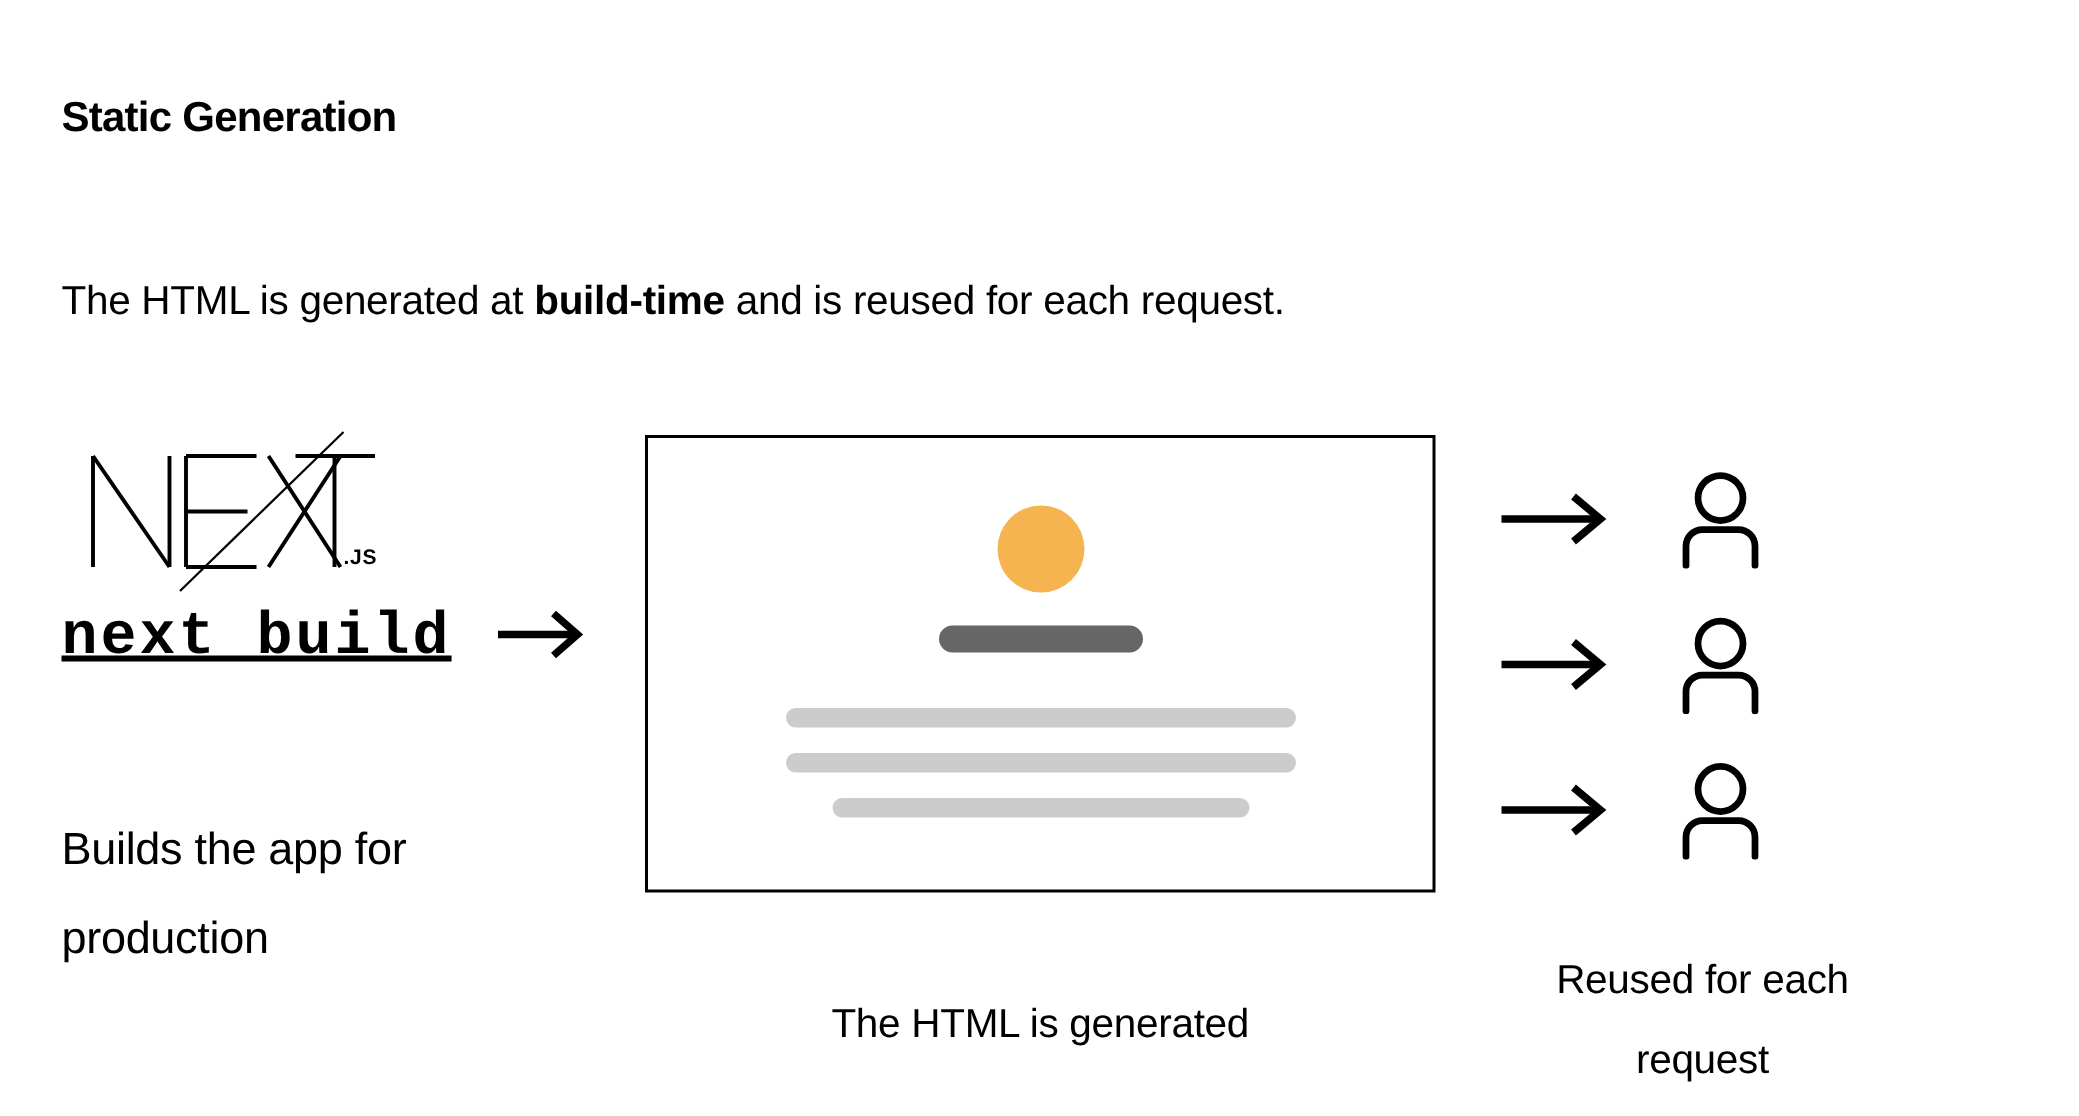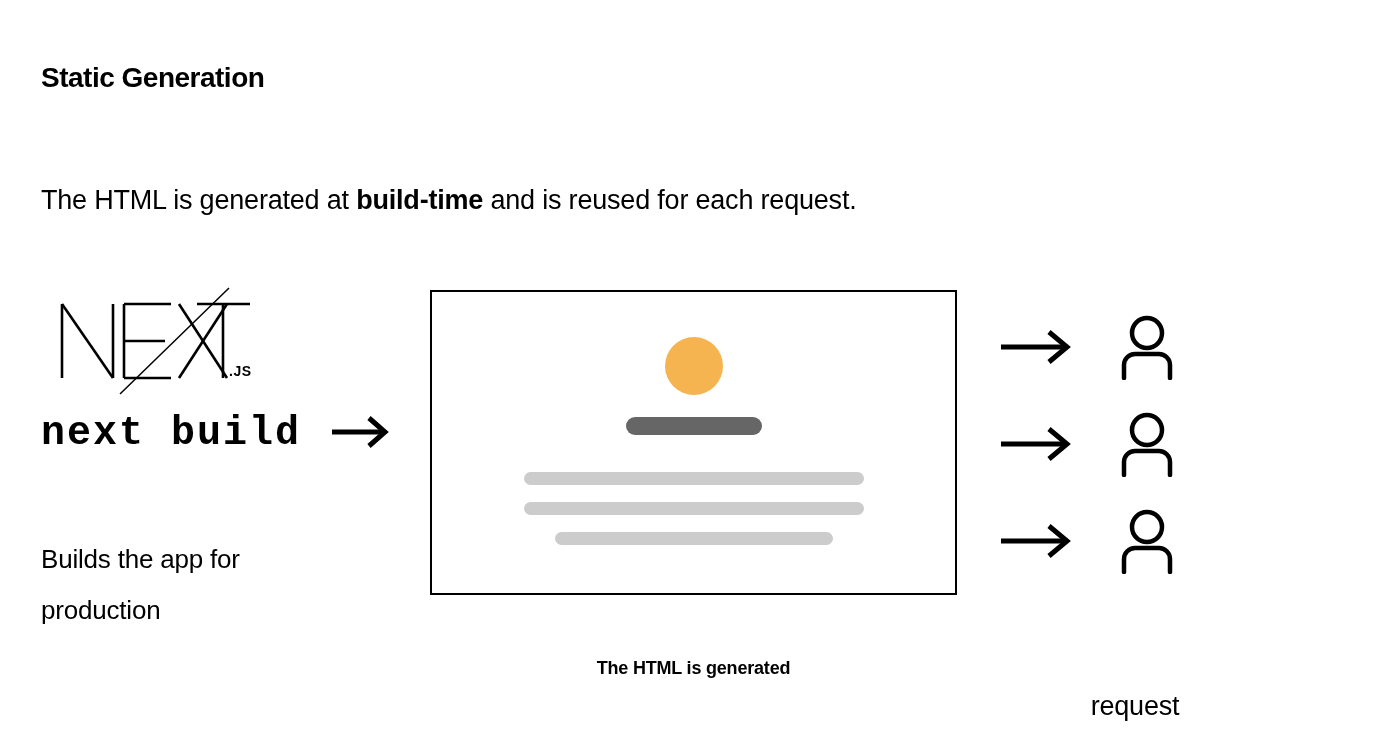--- a/index.html
+++ b/index.html
@@ -58,41 +58,42 @@
     top: 0px;
     width: 200px;
     height: 110px;
   }
 
   .cmd-row {
     position: absolute;
     left: 0px;
     top: 120px;
     display: flex;
-    align-items: center;
+    align-items: flex-start;
     height: 56px;
+    text-decoration: underline;
   }
   .cmd-text {
     font-family: "Liberation Mono", "DejaVu Sans Mono", monospace;
     font-size: 40px;
     font-weight: 700;
     letter-spacing: 2px;
     line-height: 1;
     white-space: nowrap;
   }
   .cmd-arrow {
     margin-left: 30px;
     display: block;
   }
 
   .left-caption {
     position: absolute;
     left: 0px;
     top: 222px;
-    font-size: 26px;
+    font-size: 30px;
     font-weight: 400;
     line-height: 1.95;
     width: 290px;
     letter-spacing: -0.2px;
   }
 
   
   .mock-box {
     position: absolute;
     left: 430px;
@@ -139,22 +140,22 @@
   .mock-line.l1 { top: 180px; width: 340px; }
   .mock-line.l2 { top: 210px; width: 340px; }
   .mock-line.l3 { top: 240px; width: 278px; }
 
   .mock-caption {
     position: absolute;
     left: 430px;
     top: 640px;
     width: 527px;
     text-align: center;
-    font-size: 18px;
-    font-weight: 700;
+    font-size: 27px;
+    font-weight: 400;
     letter-spacing: -0.2px;
   }
 
   
   .right-col {
     position: absolute;
     left: 1000px;
     top: 300px;
     width: 270px;
   }
@@ -294,15 +295,15 @@
         <g fill="none" stroke="#000000" stroke-width="4.5" stroke-linecap="round">
           <circle cx="31" cy="19" r="15"></circle>
           <path d="M8 64 L8 51 A11 11 0 0 1 19 40 L43 40 A11 11 0 0 1 54 51 L54 64"></path>
         </g>
       </svg>
     </span>
   </div>
 </div>
 
 <p class="right-caption">
-  <br>
+  <span>Reused for each</span><br>
   <span>request</span>
 </p>
 
 </body></html>

